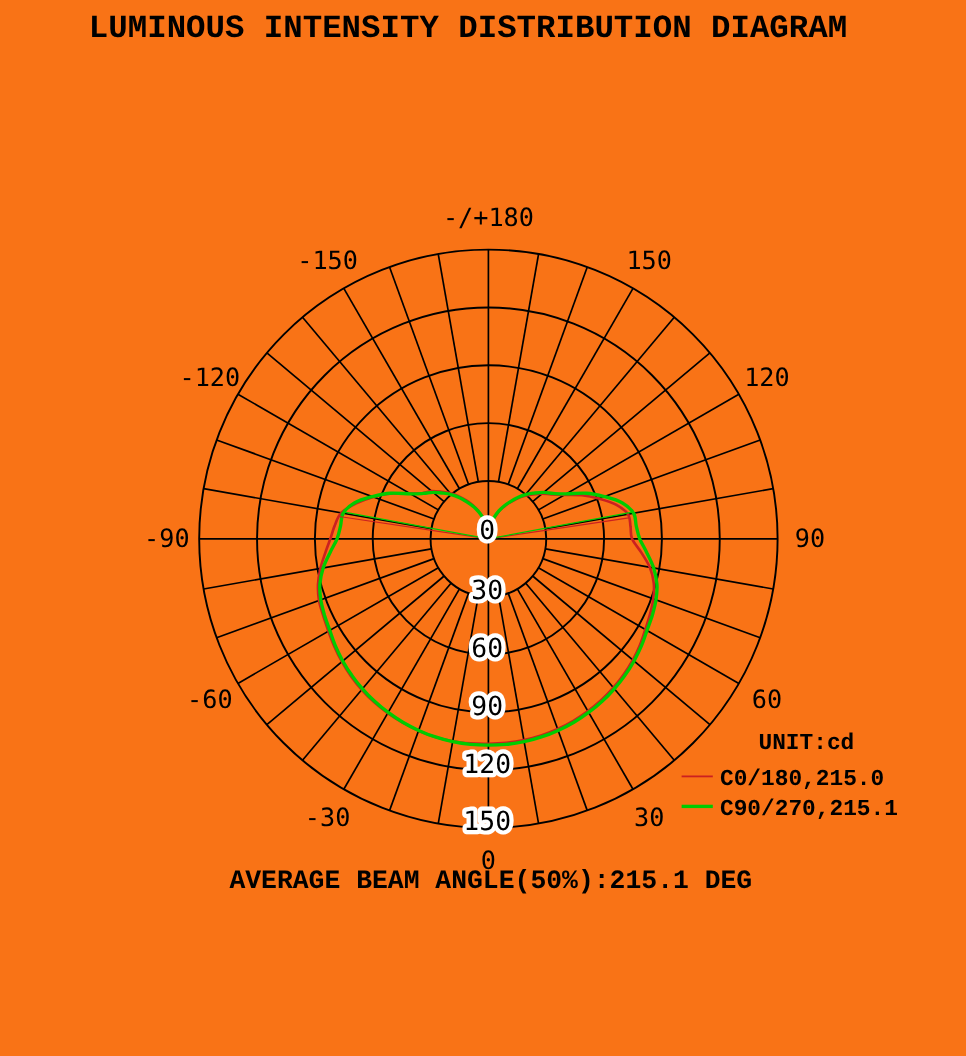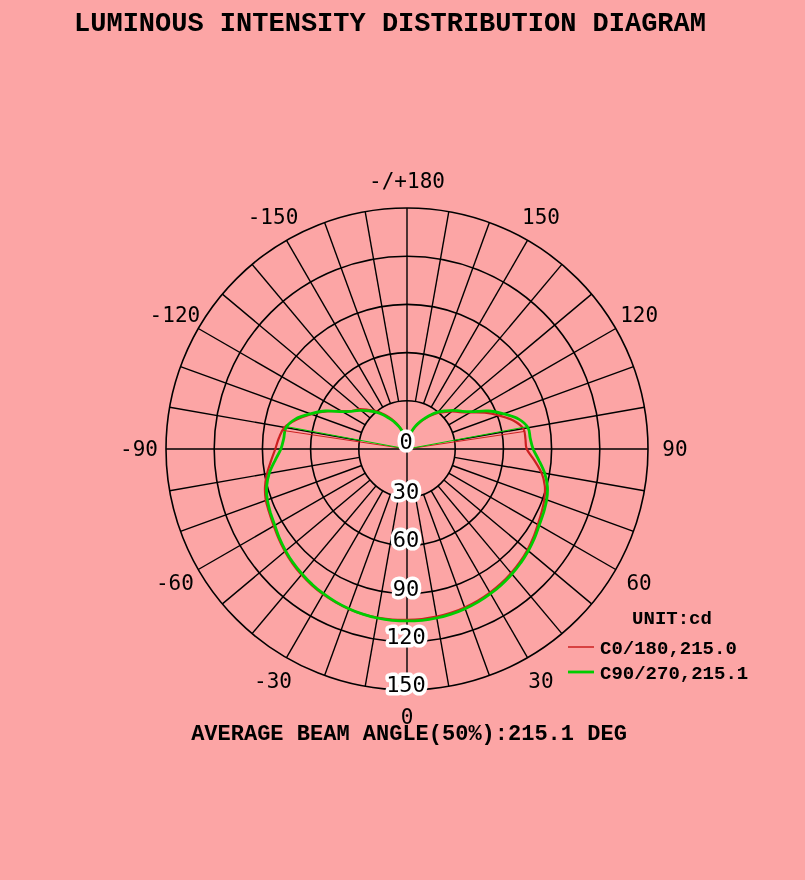--- a/index.html
+++ b/index.html
@@ -1,16 +1,16 @@
 <!DOCTYPE html>
 <html><head>
 <meta charset="utf-8">
 <style>
   html,body{margin:0;padding:0;background:#fff;}
-  #page{position:relative;width:805px;height:880px;background:#fca5a5;overflow:hidden;
+  #page{position:relative;width:805px;height:880px;background:#f97316;overflow:hidden;
         font-family:"Liberation Mono",monospace;}
   svg{position:absolute;left:0;top:0;}
   .grid-line{stroke:#000;stroke-width:1.4;fill:none;}
   .grid-ring{stroke:#000;stroke-width:1.6;fill:none;}
   .axis-line{stroke:#000;stroke-width:1.4;}
   .angle-label{font:21px "DejaVu Sans Mono",monospace;fill:#000;}
   .ring-label{font:22px "DejaVu Sans Mono",monospace;fill:#000;
               paint-order:stroke;stroke:#ffffff;stroke-width:7px;stroke-linejoin:round;}
   .chart-title{font-family:"Liberation Mono",monospace;font-weight:bold;font-size:27px;fill:#000;}
   .footer-text{font-family:"Liberation Mono",monospace;font-weight:bold;font-size:22px;fill:#000;}

